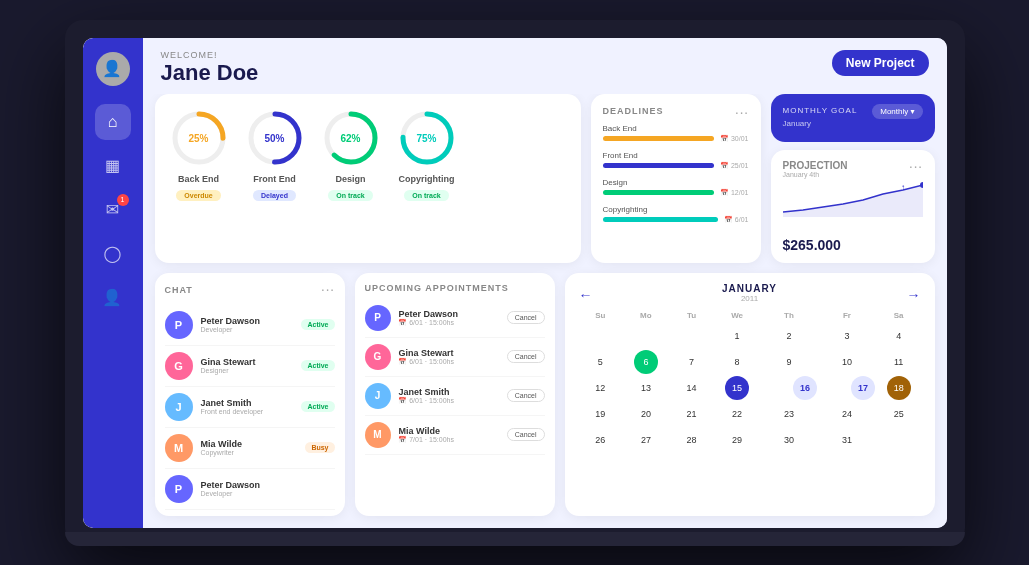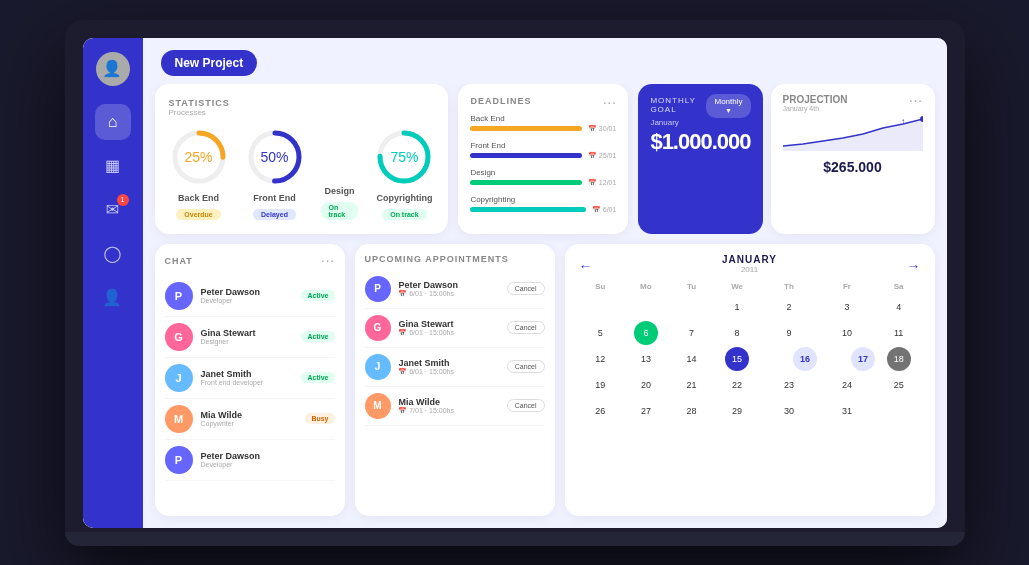--- a/index.html
+++ b/index.html
@@ -183,22 +183,22 @@
       height: 60px;
     }
     .donut-container svg {
       transform: rotate(-90deg);
     }
     .donut-center {
       position: absolute;
       top: 50%;
       left: 50%;
       transform: translate(-50%, -50%);
-      font-size: 14px;
-      font-weight: 400;
+      font-size: 10px;
+      font-weight: 700;
     }
     .stat-label {
       font-size: 9px;
       color: #555;
       font-weight: 600;
     }
     .stat-badge {
       font-size: 7px;
       padding: 2px 8px;
       border-radius: 8px;
@@ -247,21 +247,21 @@
       white-space: nowrap;
     }
 
     
     .top-row {
       display: flex;
       gap: 10px;
     }
     .top-row .stats-card { flex: 1; }
     .top-row .deadlines-card { flex: 0 0 170px; }
-    .top-row .right-cards { flex: 0 0 160px; display: flex; flex-direction: row; gap: 8px; }
+    .top-row .right-cards { flex: 0 0 160px; display: flex; flex-direction: column; gap: 8px; }
 
     .monthly-goal-card {
       background: #3333cc;
       border-radius: 14px;
       padding: 12px;
       color: white;
     }
     .goal-label {
       font-size: 8px;
       text-transform: uppercase;
@@ -305,22 +305,22 @@
     }
     .proj-date {
       font-size: 7px;
       color: #aaa;
       margin-bottom: 4px;
     }
     .proj-amount {
       font-size: 14px;
       font-weight: 800;
       color: #1a1a4e;
-      text-align: center;
-      margin-top: 4px;
+      text-align: left;
+      margin-top: 16px;
     }
     .proj-chart {
       height: 35px;
     }
 
     
     .bottom-row {
       display: flex;
       gap: 10px;
       flex: 1;
@@ -452,21 +452,21 @@
       height: 24px;
       display: flex;
       align-items: center;
       justify-content: center;
       margin: auto;
       cursor: pointer;
     }
     .cal-day.today { background: #3333cc; color: white; }
     .cal-day.highlighted { background: #e0e4ff; color: #3333cc; font-weight: 700; margin-left: 32px; }
     .cal-day.green-dot { background: #00cc77; color: white; }
-    .cal-day.end-range { background: #737373; color: white; }
+    .cal-day.end-range { background: #a16207; color: white; }
 
     .section-header-row {
       display: flex;
       align-items: center;
       justify-content: space-between;
     }
   </style>
 </head>
 <body>
 
@@ -481,35 +481,33 @@
         ✉
         <span class="badge">1</span>
       </div>
       <div class="sidebar-icon">◯</div>
       <div class="sidebar-icon">👤</div>
     </div>
 
     <div class="main-content">
 
       <div class="header">
+        <div class="header-left">
+          <div class="welcome-text">WELCOME!</div>
+          <div class="user-name">Jane Doe</div>
+        </div>
         <button class="new-project-btn">New Project</button>
       </div>
 
       <div class="dashboard-body">
         <div class="left-col">
 
           <div class="top-row">
 
             <div class="stats-card">
-              <div class="section-header-row">
-                <div>
-                  <div class="card-section-title">STATISTICS</div>
-                  <div class="card-subtitle">Processes</div>
-                </div>
-              </div>
               <div class="stats-row">
 
                 <div id="stat-items-container" style="display:flex; gap:16px; align-items:flex-end;">
                     <div class="stat-item">
     <div class="donut-container">
       <svg width="60" height="60" viewBox="0 0 60 60">
         <circle cx="30" cy="30" r="24" fill="none" stroke="#eee" stroke-width="5"></circle>
         <circle cx="30" cy="30" r="24" fill="none" stroke="#f5a623" stroke-width="5" stroke-dasharray="37.69911184307752 113.09733552923255" stroke-linecap="round"></circle>
       </svg>
       <div class="donut-center" style="color:#f5a623">25%</div>
@@ -522,20 +520,27 @@
       <svg width="60" height="60" viewBox="0 0 60 60">
         <circle cx="30" cy="30" r="24" fill="none" stroke="#eee" stroke-width="5"></circle>
         <circle cx="30" cy="30" r="24" fill="none" stroke="#3333cc" stroke-width="5" stroke-dasharray="75.39822368615503 75.39822368615503" stroke-linecap="round"></circle>
       </svg>
       <div class="donut-center" style="color:#3333cc">50%</div>
     </div>
     <div class="stat-label">Front End</div>
     <div class="stat-badge badge-delayed">Delayed</div>
   </div>
                     <div class="stat-item">
+    <div class="donut-container">
+      <svg width="60" height="60" viewBox="0 0 60 60">
+        <circle cx="30" cy="30" r="24" fill="none" stroke="#eee" stroke-width="5"></circle>
+        <circle cx="30" cy="30" r="24" fill="none" stroke="#00cc77" stroke-width="5" stroke-dasharray="93.49379737083224 57.30265000147783" stroke-linecap="round"></circle>
+      </svg>
+      <div class="donut-center" style="color:#00cc77">62%</div>
+    </div>
     <div class="stat-label">Design</div>
     <div class="stat-badge badge-ontrack">On track</div>
   </div>
                     <div class="stat-item">
     <div class="donut-container">
       <svg width="60" height="60" viewBox="0 0 60 60">
         <circle cx="30" cy="30" r="24" fill="none" stroke="#eee" stroke-width="5"></circle>
         <circle cx="30" cy="30" r="24" fill="none" stroke="#00ccbb" stroke-width="5" stroke-dasharray="113.09733552923255 37.69911184307752" stroke-linecap="round"></circle>
       </svg>
       <div class="donut-center" style="color:#00ccbb">75%</div>
@@ -582,21 +587,20 @@
                 </div>
             </div>
 
             <div class="right-cards">
               <div class="monthly-goal-card">
                 <div style="display:flex; justify-content:space-between; align-items:flex-start;">
                   <div class="goal-label">MONTHLY GOAL</div>
                   <button class="monthly-btn">Monthly ▾</button>
                 </div>
                 <div class="goal-month">January</div>
-                <div class="goal-amount">$1.000.000</div>
               </div>
               <div class="projection-card">
                 <div style="display:flex; justify-content:space-between;">
                   <div>
                     <div class="proj-label">PROJECTION</div>
                     <div class="proj-date">January 4th</div>
                   </div>
                   <span class="three-dots">···</span>
                 </div>
                 <svg class="proj-chart" viewBox="0 0 140 35">

